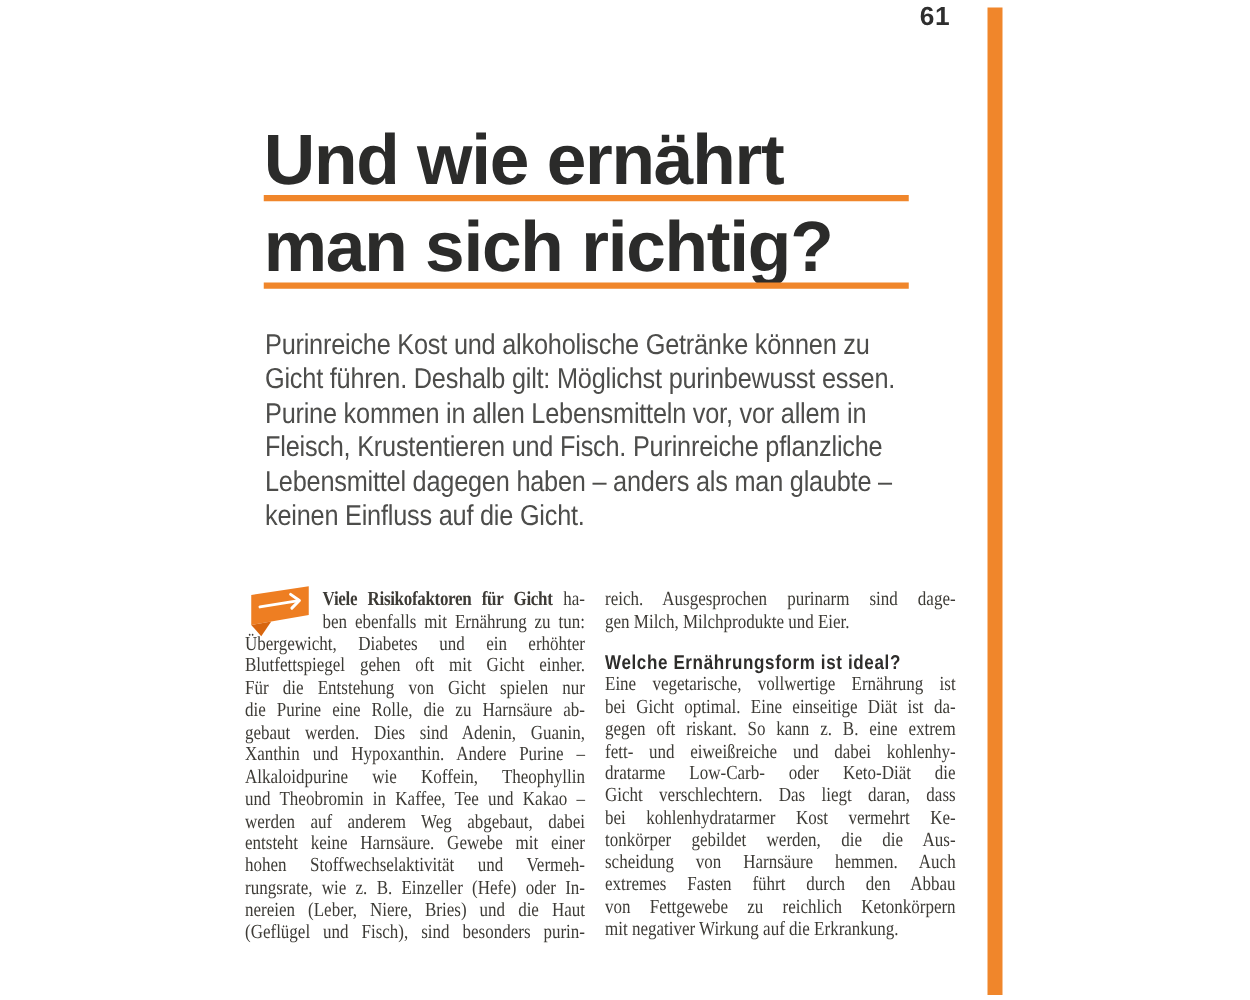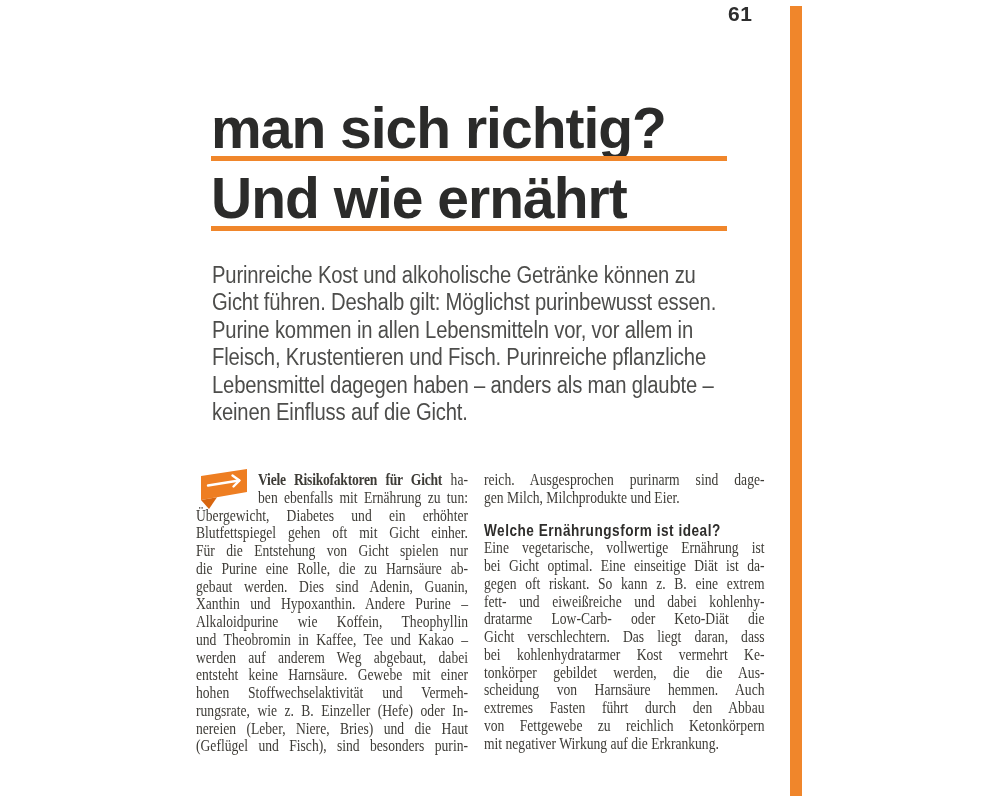--- a/index.html
+++ b/index.html
@@ -1,19 +1,19 @@
 <!DOCTYPE html>
 <html lang="de" style="--accent: #F0862B; --icon: #EE7E22; --icon-fold: #D8660F; --heading: #2B2B2A; --body: #3D3B36; --intro: #4D4D4B;"><head>
 <meta charset="utf-8">
 <style>
   html,body{margin:0;padding:0;background:#ffffff;}
   body{width:1000px;height:800px;font-family:"Liberation Sans",sans-serif;}
   .canvas{position:relative;width:1000px;height:800px;background:#fff;overflow:hidden;}
 
-  .page-number{position:absolute;left:728px;top:2px;width:40px;text-align:left;
+  .page-number{position:absolute;left:728px;top:2px;width:40px;text-align:center;
     font-size:21px;font-weight:700;color:#2e2e2e;letter-spacing:.5px;}
 
   .accent-bar{position:absolute;left:790px;top:6px;width:12px;height:790px;background:var(--accent);}
 
   .heading{position:absolute;left:211px;top:93px;}
   .h-line{position:relative;height:70px;white-space:nowrap;}
   .h-text{font-size:57px;font-weight:700;line-height:70px;color:var(--heading);letter-spacing:-1px;}
   .h-rule{position:absolute;left:0;top:63px;width:516px;height:5px;background:var(--accent);}
 
   .intro{position:absolute;left:212px;top:262px;color:var(--intro);
@@ -39,22 +39,22 @@
 </head>
 <body>
 
 <div class="canvas">
 
   <div class="page-number">61</div>
 
   <div class="accent-bar"></div>
 
   <div class="heading">
+      <div class="h-line"><span class="h-text">Und wie ernährt</span><div class="h-rule"></div></div>
       <div class="h-line"><span class="h-text">man sich richtig?</span><div class="h-rule"></div></div>
-      <div class="h-line"><span class="h-text">Und wie ernährt</span><div class="h-rule"></div></div>
     </div>
 
   <div class="intro">
       <div class="iline">Purinreiche Kost und alkoholische Getränke können zu</div>
       <div class="iline">Gicht führen. Deshalb gilt: Möglichst purinbewusst essen.</div>
       <div class="iline">Purine kommen in allen Lebensmitteln vor, vor allem in</div>
       <div class="iline">Fleisch, Krustentieren und Fisch. Purinreiche pflanzliche</div>
       <div class="iline">Lebensmittel dagegen haben – anders als man glaubte –</div>
       <div class="iline">keinen Einfluss auf die Gicht.</div>
     </div>

